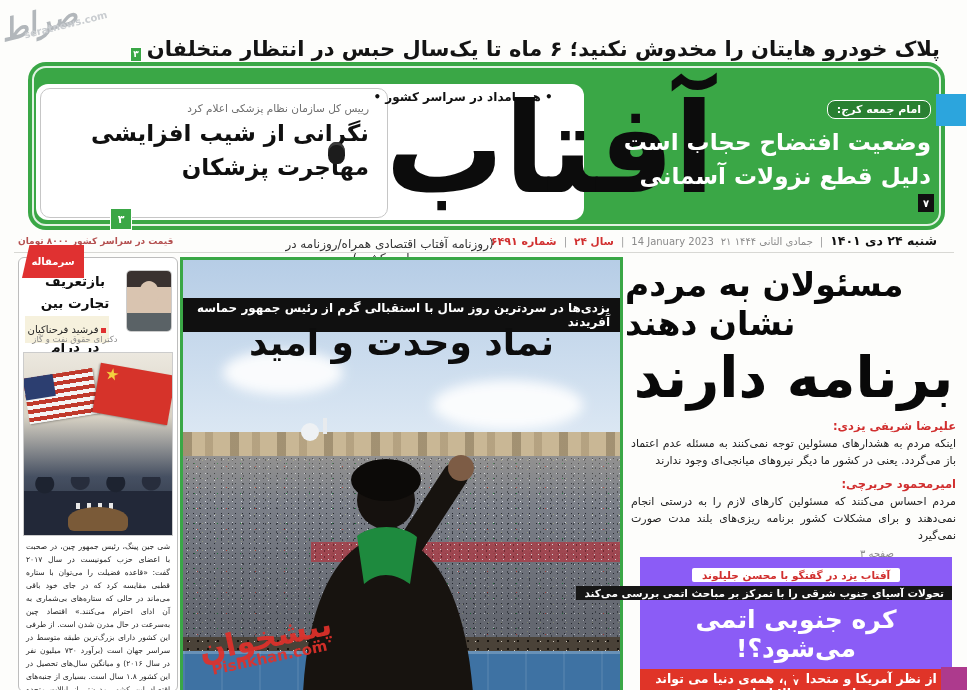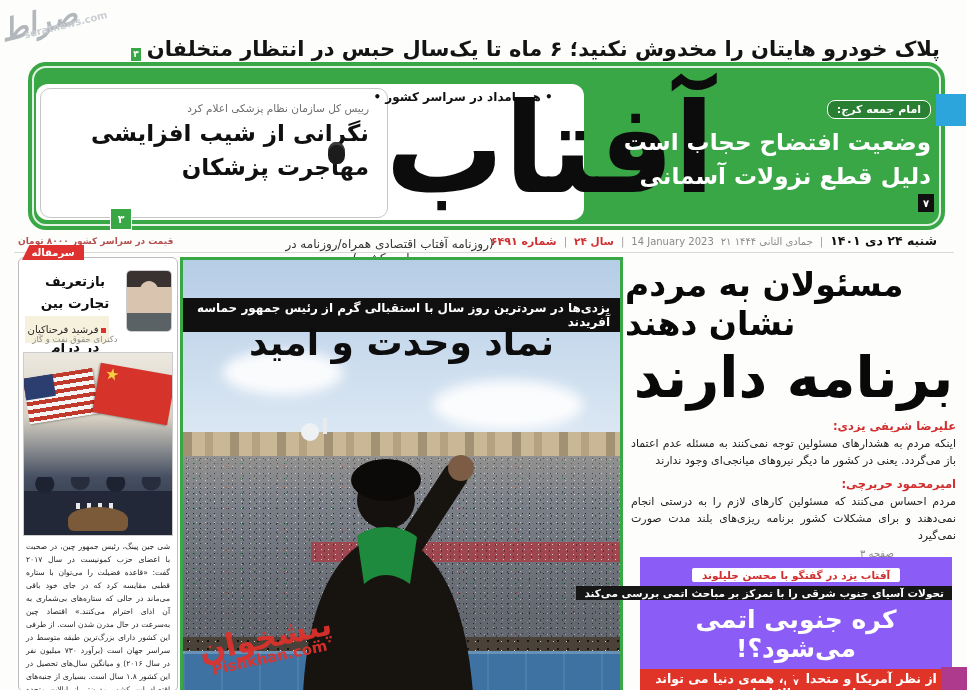--- a/index.html
+++ b/index.html
@@ -39,21 +39,21 @@
   .dateline{right:30px;top:233px;display:flex;align-items:baseline;gap:7px;white-space:nowrap}
   .dateline .fa-date{font-size:12.5px;font-weight:900;color:#111}
   .dateline .sep{color:#999;font-size:10px}
   .dateline .hijri,.dateline .en-date{font-size:10px;color:#8a8a8a;direction:ltr}
   .dateline .year{font-size:10.5px;color:#d12f2f;font-weight:700}
   .dateline .issue{font-size:11px;color:#d12f2f;font-weight:900}
   .subnote{left:272px;top:237px;width:235px;text-align:center;font-size:12px;color:#333}
   .price{left:18px;top:236px;font-size:9px;color:#b45050;font-weight:700}
   .rule{left:14px;top:252px;width:940px;height:0;border-top:1px solid #d8d8d4}
   
-  .ed-tab{left:22px;top:245px;width:62px;height:15px;background:#e03131;color:#fff;font-size:10px;font-weight:700;display:flex;align-items:center;justify-content:center;clip-path:polygon(12% 0,100% 0,100% 100%,0 100%);z-index:3}
+  .ed-tab{left:22px;top:245px;width:62px;height:33px;background:#e03131;color:#fff;font-size:10px;font-weight:700;display:flex;align-items:center;justify-content:center;clip-path:polygon(12% 0,100% 0,100% 100%,0 100%);z-index:3}
   .editorial{left:18px;top:257px;width:158px;height:433px;background:#fff;border:1px solid #bdbdbd;border-radius:6px;overflow:hidden;z-index:2}
   .ed-photo{position:absolute;right:6px;top:13px;width:44px;height:60px;background:linear-gradient(#3a3230 0 16px,#d9c4b0 16px 42px,#5a6266 42px 100%);border-radius:4px;box-shadow:0 0 0 1px #ccc}
   .ed-photo::after{content:"";position:absolute;left:12px;top:10px;width:20px;height:24px;background:#d9c4b0;border-radius:50%}
   .ed-title{position:absolute;left:6px;top:12px;width:100px;text-align:center;font-size:13.5px;font-weight:900;color:#101010;line-height:22px;letter-spacing:-.4px}
   .ed-author{position:absolute;left:6px;top:58px;width:84px;background:#f6f1dd;text-align:center;font-size:10px;font-weight:400;color:#222;padding:8px 0}
   .ed-author .bullet{display:inline-block;width:5px;height:5px;background:#e03131;margin-left:3px}
   .ed-role{position:absolute;left:6px;top:76px;width:100px;text-align:center;font-size:8.5px;color:#8a8a8a}
   .ed-img{position:absolute;left:4px;top:94px;width:148px;height:182px;background:linear-gradient(#ece8df 0%,#d8d2c4 35%,#465062 68%,#232a3a 100%);overflow:hidden;border:1px solid #ccc}
   .flag-us{position:absolute;left:2px;top:20px;width:70px;height:46px;transform:rotate(-9deg);background:repeating-linear-gradient(180deg,#c0392b 0 4px,#f4f4f4 4px 8px);box-shadow:1px 1px 2px rgba(0,0,0,.3)}
   .flag-us::after{content:"";position:absolute;left:0;top:0;width:30px;height:22px;background:#2c3e70}

